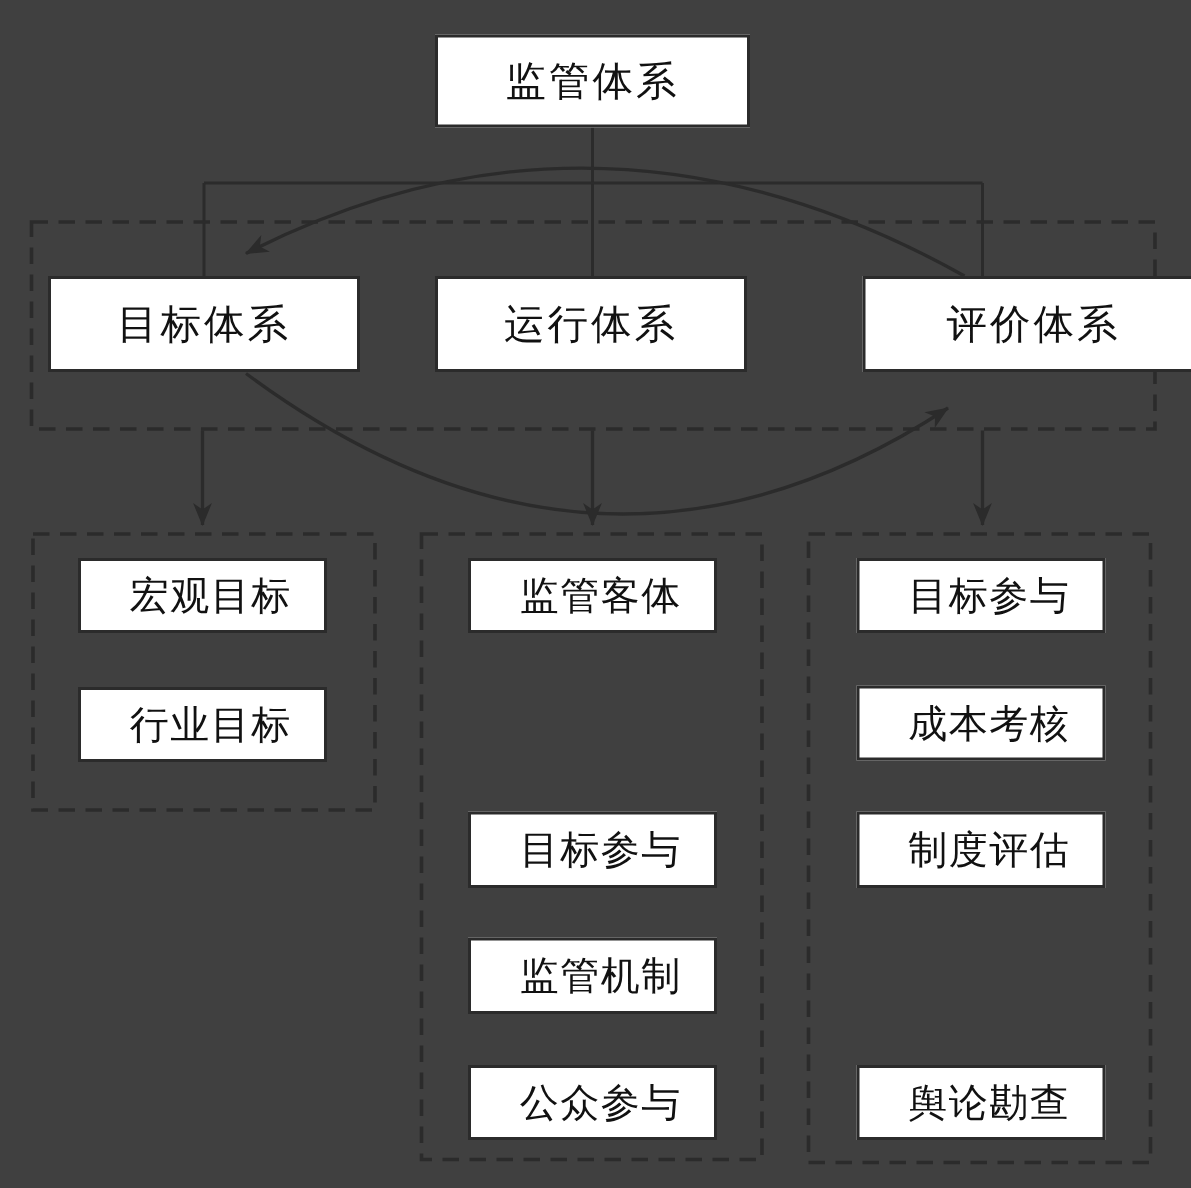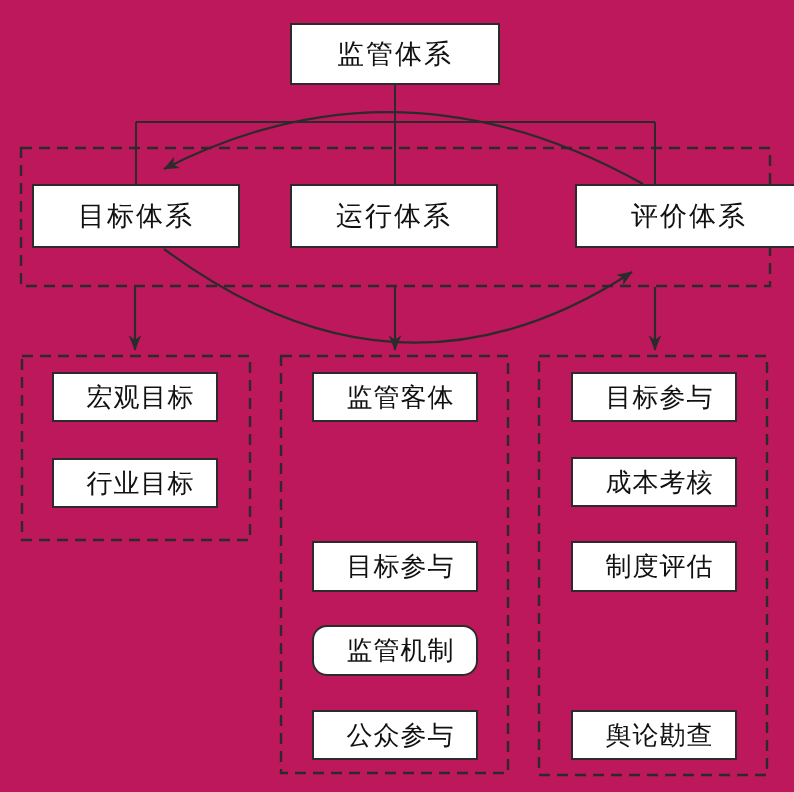--- a/index.html
+++ b/index.html
@@ -1,20 +1,20 @@
 <!DOCTYPE html>
 <html><head>
 <meta charset="utf-8">
 <style>
   html, body { margin: 0; padding: 0; background: #ffffff; }
   #canvas {
     position: relative;
     width: 794px;
     height: 792px;
-    background: #be185d;
+    background: #404040;
     font-family: "DejaVu Serif", "Liberation Serif", serif;
     color: #111111;
     overflow: hidden;
   }
   #wires {
     position: absolute;
     left: 0; top: 0;
     width: 794px; height: 792px;
     z-index: 1;
   }
@@ -42,21 +42,21 @@
   .l2-eval  { left: 575px; top: 184px; width: 228px; height: 64px; }
 
   
   .c1-r1 { left: 52px;  top: 372px; width: 166px; height: 50px; }
   .c1-r2 { left: 52px;  top: 458px; width: 166px; height: 50px; }
 
   
   .c2-r1 { left: 312px; top: 372px; width: 166px; height: 50px; }
   .c2-r2 { left: 312px; top: 457px; width: 166px; height: 50px; }
   .c2-r3 { left: 312px; top: 541px; width: 166px; height: 51px; }
-  .c2-r4 { left: 312px; top: 625px; width: 166px; height: 51px; border-radius: 15px; }
+  .c2-r4 { left: 312px; top: 625px; width: 166px; height: 51px; }
   .c2-r5 { left: 312px; top: 710px; width: 166px; height: 50px; }
 
   
   .c3-r1 { left: 571px; top: 372px; width: 166px; height: 50px; }
   .c3-r2 { left: 571px; top: 457px; width: 166px; height: 50px; }
   .c3-r3 { left: 571px; top: 541px; width: 166px; height: 51px; }
   .c3-r4 { left: 571px; top: 625px; width: 166px; height: 51px; }
   .c3-r5 { left: 571px; top: 710px; width: 166px; height: 50px; }
 </style>
 </head>

